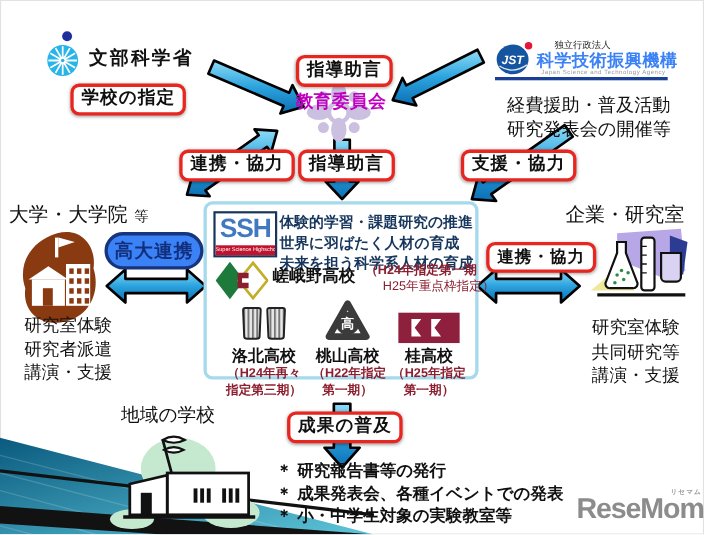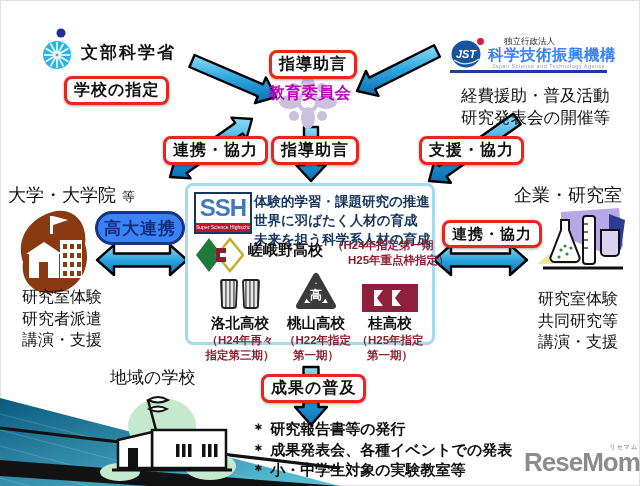--- a/index.html
+++ b/index.html
@@ -51,21 +51,21 @@
   .ssh-box{position:absolute;left:185px;top:183px;width:250px;height:162px;background:#fff;
     border:3px solid #a5d9ec;border-radius:8px;z-index:3;box-sizing:border-box;}
   .ssh-logo{position:absolute;left:6px;top:6px;width:58px;height:42px;border:2px solid #17365d;background:#fff;box-sizing:border-box;}
   .ssh-logo-text{font-weight:bold;font-size:24px;line-height:27px;color:#4079c0;text-align:center;letter-spacing:-1px;}
   .ssh-logo-sub{position:absolute;bottom:0;left:0;right:0;height:9px;background:#c2132e;color:#fff;
     font-size:5px;line-height:9px;text-align:center;white-space:nowrap;overflow:hidden;}
   .ssh-goals{position:absolute;left:66px;top:6px;width:178px;font-weight:bold;font-size:13.5px;line-height:19px;color:#17365d;white-space:nowrap;}
   .sagano-emblem{position:absolute;left:8px;top:50px;}
   .sagano-name{position:absolute;left:60px;top:55px;font-size:15px;font-weight:bold;color:#101010;white-space:nowrap;}
   .sagano-note1{position:absolute;left:144px;top:52px;font-size:11.5px;font-weight:bold;color:#8b1f2f;white-space:nowrap;}
-  .sagano-note2{position:absolute;left:160px;top:67px;font-size:11.5px;font-weight:bold;color:#8b1f2f;white-space:nowrap;}
+  .sagano-note2{position:absolute;left:160px;top:67px;font-size:11.5px;font-weight:normal;color:#8b1f2f;white-space:nowrap;}
   .ssh-col{position:absolute;top:86px;text-align:center;font-weight:bold;}
   .col1{left:12px;width:80px;} .col2{left:96px;width:64px;} .col3{left:166px;width:72px;}
   .emb{height:40px;display:flex;align-items:flex-end;justify-content:center;}
   .sname{font-size:14.5px;margin-top:2px;color:#101010;white-space:nowrap;}
   .snote{font-size:11.5px;line-height:15px;color:#8b1f2f;white-space:nowrap;text-align:center;}
   
   .region-title{left:110px;top:366px;font-size:17px;color:#111;z-index:4;text-align:center;}
   .region-icon{left:90px;top:390px;z-index:4;}
   .outcomes{left:251px;top:419px;font-size:15px;line-height:20.5px;font-weight:bold;color:#101010;z-index:4;white-space:nowrap;}
   .resemom{position:absolute;left:524px;top:447px;z-index:4;color:#8c8c8c;font-weight:bold;font-size:26px;letter-spacing:-1px;}

